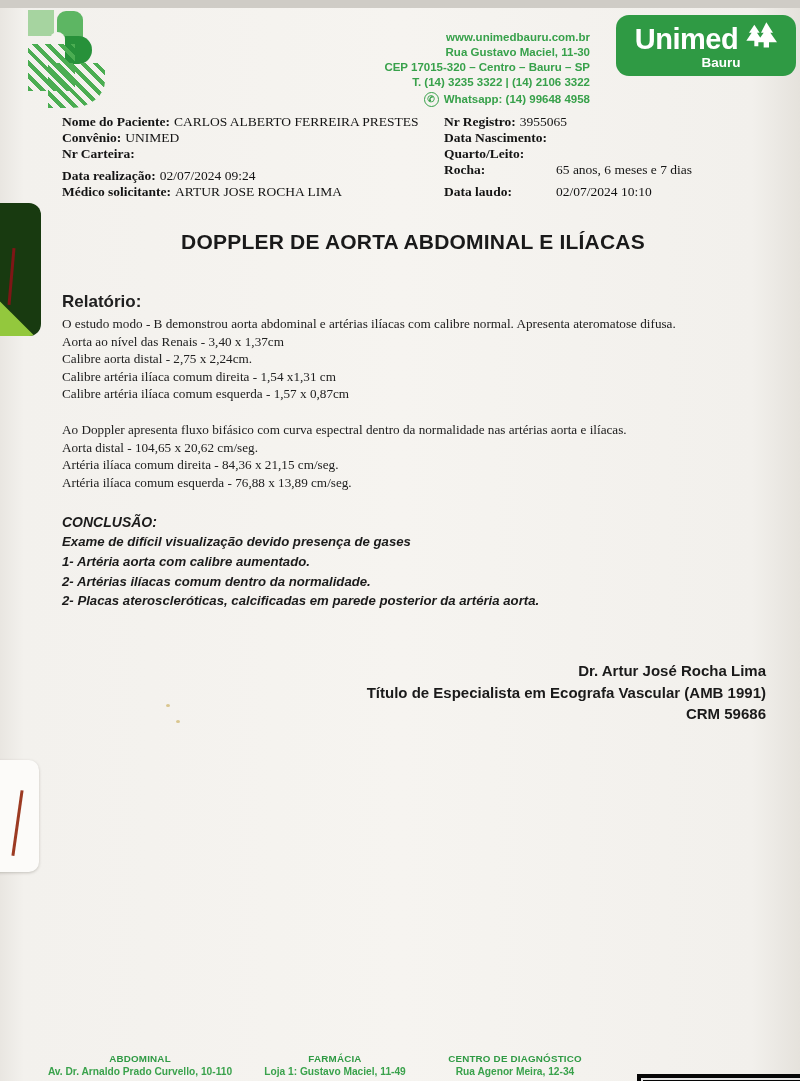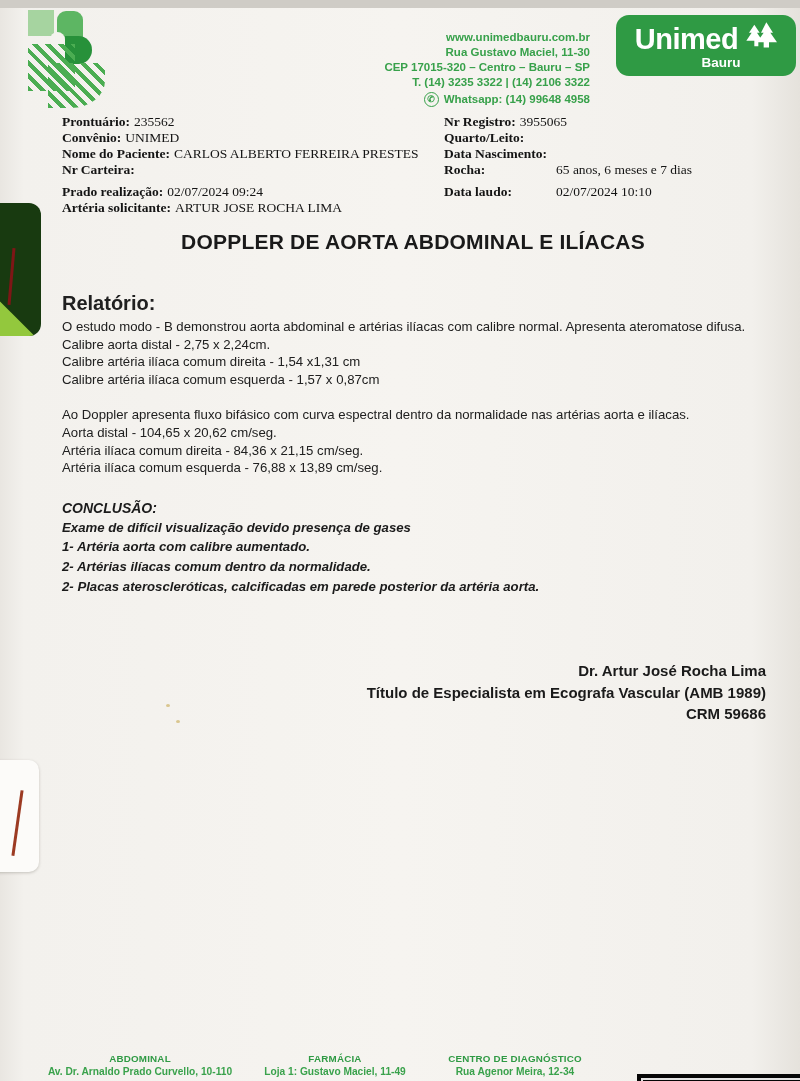--- a/index.html
+++ b/index.html
@@ -42,22 +42,22 @@
   .plabel{font-weight:bold;}
   .plabel.tab{display:inline-block;min-width:108px;}
   .pval{margin-left:4px;}
 
   
   .title{position:absolute;left:0;top:222px;width:100%;box-sizing:border-box;padding-left:26px;
          text-align:center;font-weight:bold;font-size:21px;letter-spacing:0.2px;color:#1a1a1a;}
 
   
   .report{position:absolute;left:62px;top:284px;width:705px;color:#202020;}
-  .rhead{font-size:20px;font-weight:bold;margin:0 0 3px 0;}
-  .rline{font-size:13.2px;line-height:17.6px;}
+  .rhead{font-size:17px;font-weight:bold;margin:0 0 3px 0;}
+  .rline{font-size:13.2px;line-height:17.6px;font-family:Liberation Serif, serif;}
   .rgap{height:18px;}
   .concl{margin-top:21px;font-style:italic;font-weight:bold;color:#1b1b1b;}
   .chead{font-size:14px;line-height:20px;}
   .cline{font-size:13.2px;line-height:19.6px;}
 
   
   .sig{position:absolute;right:34px;top:652px;text-align:right;font-weight:bold;
        font-size:15px;line-height:21.5px;color:#1a1a1a;}
 
   
@@ -116,83 +116,81 @@
           <path d="M16 0 L21 8 L19 8 L24 15 L18 15 L18 19 L14 19 L14 15 L9 15 L14 8 L12 8 Z" fill="#ffffff"></path>
         </svg>
       </span>
     </div>
     <div class="badge-region">Bauru</div>
   </div>
 
   <div class="patient">
     <div class="pcol-l">
       <div class="prow">
-        <span class="plabel">Prontuário:</span><span class="pval">235562</span>
+        <span class="plabel">Nome do Paciente:</span><span class="pval">CARLOS ALBERTO FERREIRA PRESTES</span>
       </div>
       <div class="prow">
         <span class="plabel">Convênio:</span><span class="pval">UNIMED</span>
       </div>
       <div class="prow">
-        <span class="plabel">Nome do Paciente:</span><span class="pval">CARLOS ALBERTO FERREIRA PRESTES</span>
-      </div>
-      <div class="prow">
         <span class="plabel">Nr Carteira:</span><span class="pval"></span>
       </div>
       <div class="prow gap">
-        <span class="plabel">Prado realização:</span><span class="pval">02/07/2024 09:24</span>
-      </div>
-      <div class="prow">
-        <span class="plabel">Artéria solicitante:</span><span class="pval">ARTUR JOSE ROCHA LIMA</span>
+        <span class="plabel">Data realização:</span><span class="pval">02/07/2024 09:24</span>
+      </div>
+      <div class="prow">
+        <span class="plabel">Médico solicitante:</span><span class="pval">ARTUR JOSE ROCHA LIMA</span>
       </div>
     </div>
     <div class="pcol-r">
       <div class="prow">
         <span class="plabel">Nr Registro:</span><span class="pval">3955065</span>
       </div>
       <div class="prow">
+        <span class="plabel">Data Nascimento:</span><span class="pval"></span>
+      </div>
+      <div class="prow">
         <span class="plabel">Quarto/Leito:</span><span class="pval"></span>
-      </div>
-      <div class="prow">
-        <span class="plabel">Data Nascimento:</span><span class="pval"></span>
       </div>
       <div class="prow">
         <span class="plabel tab">Rocha:</span><span class="pval">65 anos, 6 meses e 7 dias</span>
       </div>
       <div class="prow gap">
         <span class="plabel tab">Data laudo:</span><span class="pval">02/07/2024 10:10</span>
       </div>
     </div>
   </div>
 
   <div class="title">DOPPLER DE AORTA ABDOMINAL E ILÍACAS</div>
 
   <div class="report">
     <div class="rhead">Relatório:</div>
     <div class="rline">O estudo modo - B demonstrou aorta abdominal e artérias ilíacas com calibre normal. Apresenta ateromatose difusa.</div>
+    <div class="rline">Aorta ao nível das Renais - 3,40 x 1,37cm</div>
     <div class="rline">Calibre aorta distal - 2,75 x 2,24cm.</div>
     <div class="rline">Calibre artéria ilíaca comum direita - 1,54 x1,31 cm</div>
     <div class="rline">Calibre artéria ilíaca comum esquerda - 1,57 x 0,87cm</div>
     <div class="rgap"></div>
     <div class="rline">Ao Doppler apresenta fluxo bifásico com curva espectral dentro da normalidade nas artérias aorta e ilíacas.</div>
     <div class="rline">Aorta distal - 104,65 x 20,62 cm/seg.</div>
     <div class="rline">Artéria ilíaca comum direita - 84,36 x 21,15 cm/seg.</div>
     <div class="rline">Artéria ilíaca comum esquerda - 76,88 x 13,89 cm/seg.</div>
 
     <div class="concl">
       <div class="chead">CONCLUSÃO:</div>
       <div class="cline">Exame de difícil visualização devido presença de gases</div>
       <div class="cline">1- Artéria aorta com calibre aumentado.</div>
       <div class="cline">2- Artérias ilíacas  comum dentro da normalidade.</div>
       <div class="cline">2- Placas ateroscleróticas, calcificadas em parede posterior da artéria aorta.</div>
     </div>
   </div>
 
   <div class="sig">
     <div>Dr. Artur José Rocha Lima</div>
-    <div>Título de Especialista em Ecografa Vascular (AMB 1989)</div>
+    <div>Título de Especialista em Ecografa Vascular (AMB 1991)</div>
     <div>CRM 59686</div>
   </div>
 
   <div class="footer">
     <div class="fcol fcol-1">
       <div class="ftitle">ABDOMINAL</div>
       <div class="faddr">Av. Dr. Arnaldo Prado Curvello, 10-110</div>
     </div>
     <div class="fcol fcol-2">
       <div class="ftitle">FARMÁCIA</div>

